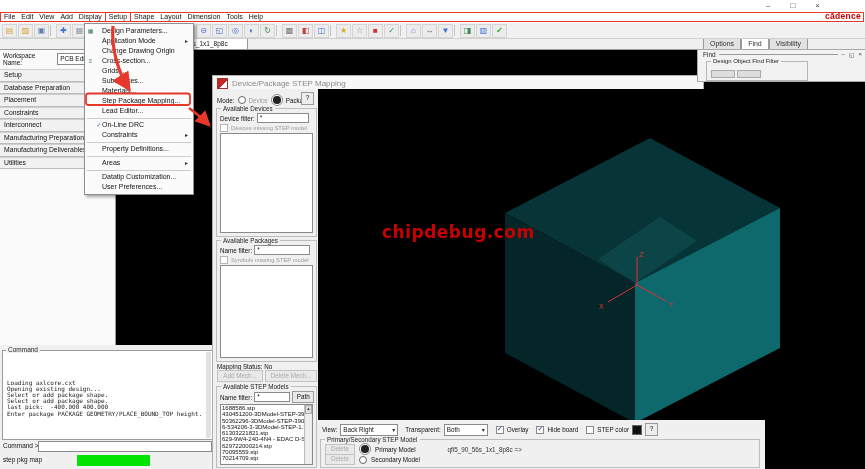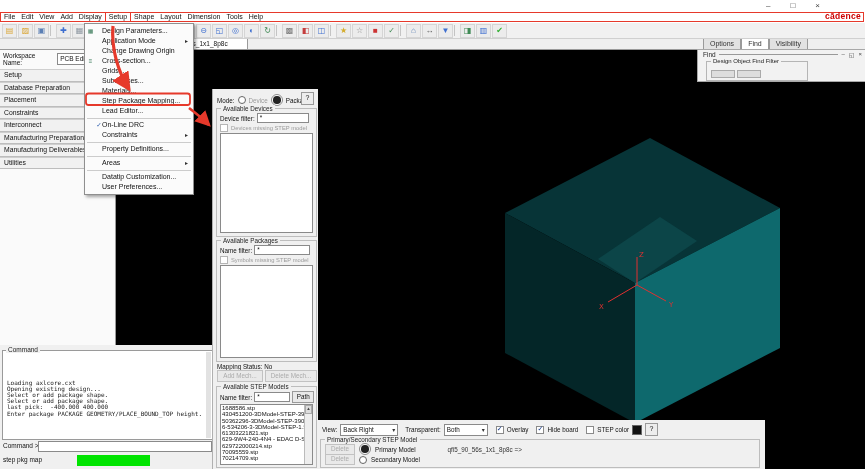--- a/index.html
+++ b/index.html
@@ -349,20 +349,24 @@
         <span class="mi-ar"></span>
       </div>
       <div class="mi">
         <span class="mi-ic"></span>
         <span class="mi-mk"></span>
         <span class="mi-t">User Preferences...</span>
         <span class="mi-ar"></span>
       </div>
     </div>
 
+  <div class="dlg-title">
+    <div class="dlgicon"></div>
+    <div class="dlg-title-text">Device/Package STEP Mapping</div>
+  </div>
 
   <div class="dlg-left">
 
     <div class="frow" style="position:absolute;left:4px;top:5px;gap:3px;">
       <span>Mode:</span>
       <span class="radio"></span>
       <span class="graytext">Device</span>
       <span class="radio sel"></span>
       <span>Package</span>
     </div>
@@ -435,20 +439,21 @@
         <line x1="637" y1="285" x2="637" y2="257"></line>
         <line x1="637" y1="285" x2="608" y2="302"></line>
         <line x1="637" y1="285" x2="666" y2="301"></line>
       </g>
       <text x="639" y="257" class="axis-label">Z</text>
       <text x="599" y="309" class="axis-label">X</text>
       <text x="669" y="307" class="axis-label">Y</text>
     </svg>
   </div>
   <div class="preview2"></div>
+  <div class="wm-chip">chipdebug.com</div>
 
   <div class="dlg-bottom">
     <div class="frow" style="position:absolute;left:4px;top:3px;gap:3px;">
       <span>View:</span>
       <span class="sel" style="width:52px;">
           <span>Back Right</span>
         </span>
       <span style="margin-left:4px;">Transparent:</span>
       <span class="sel" style="width:38px;">
           <span>Both</span>

